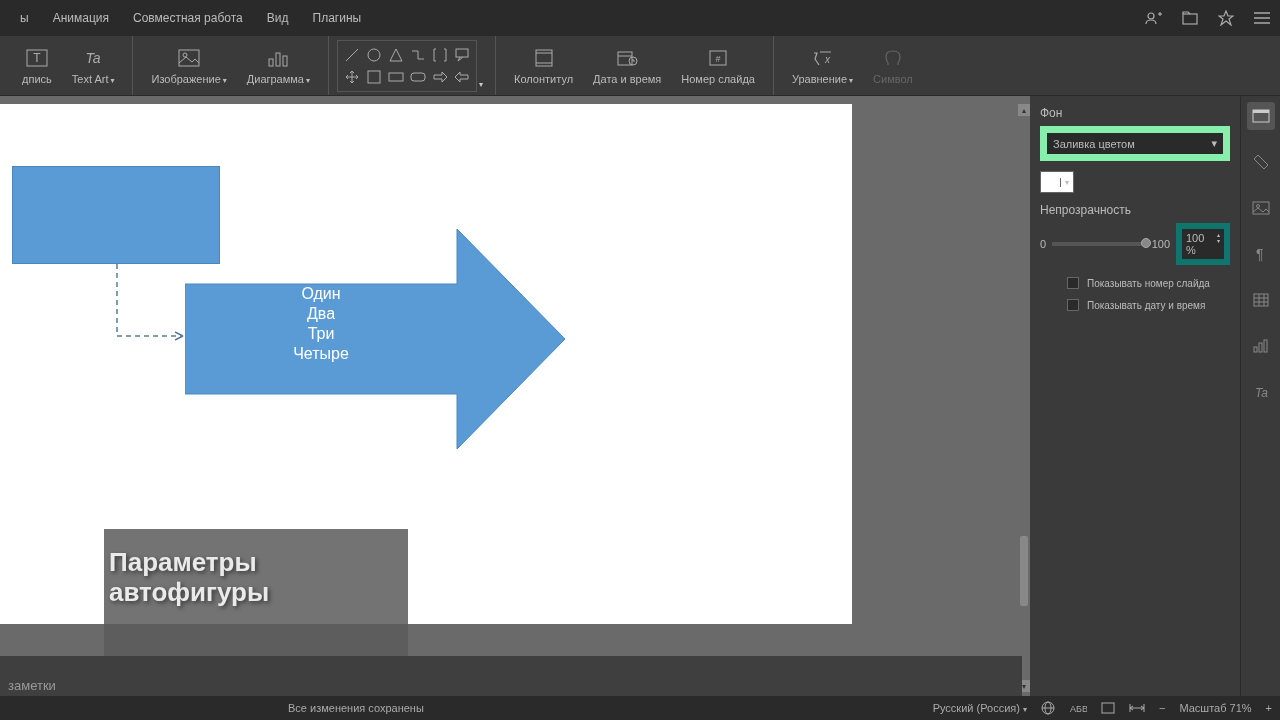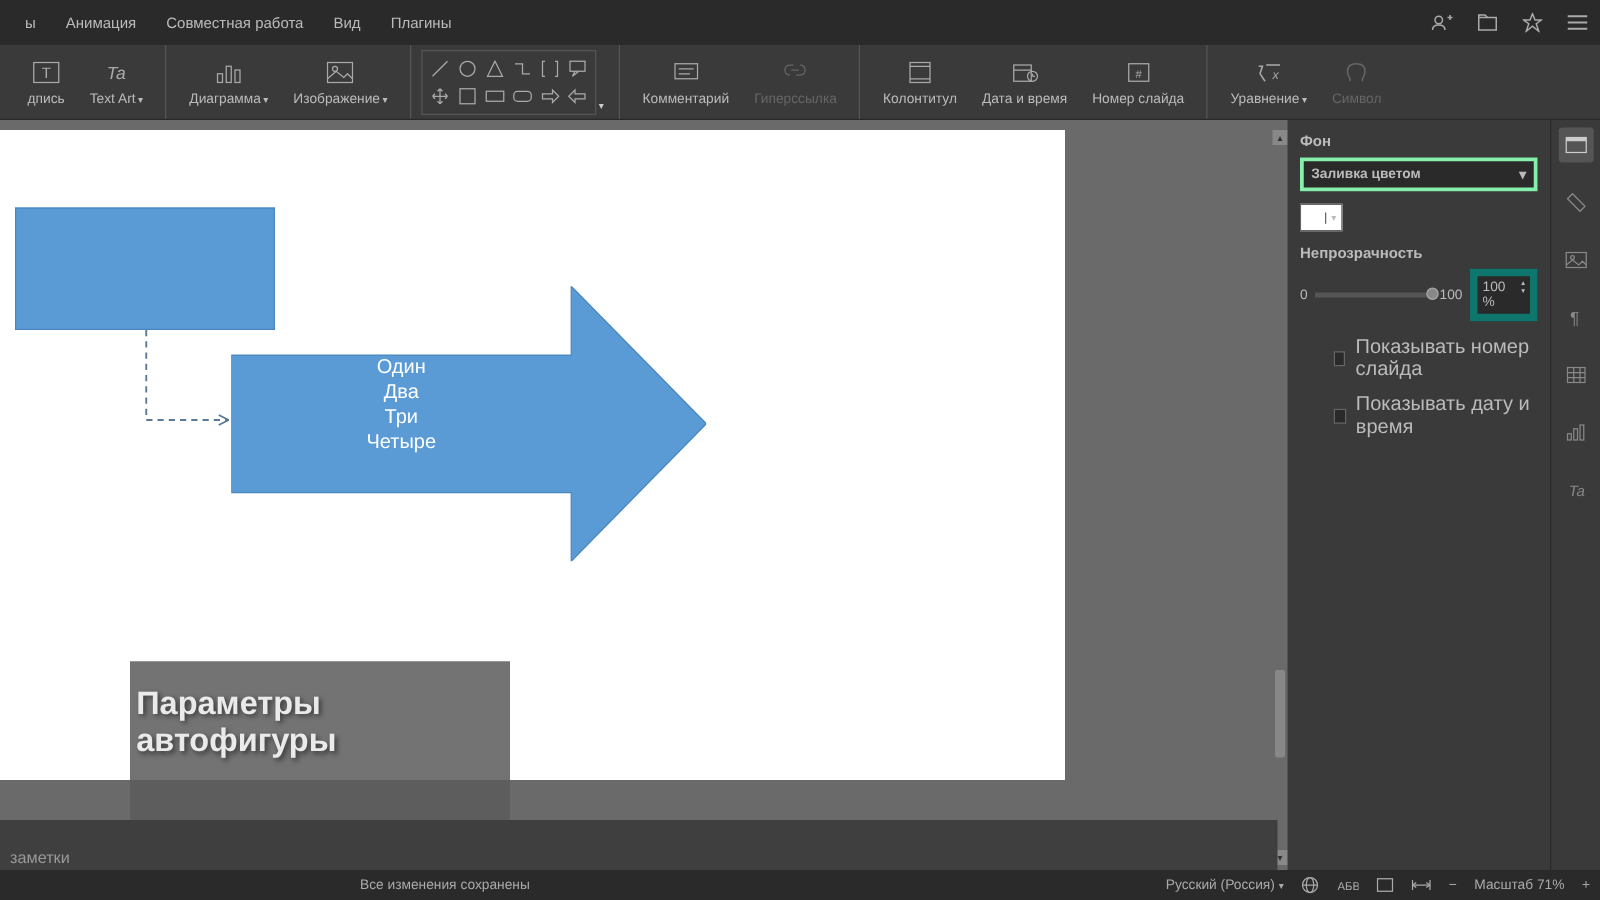--- a/index.html
+++ b/index.html
@@ -20,30 +20,30 @@
 .dropdown-arrow { font-size: 8px; margin-left: 2px; }
 
 .shapes-grid { display: grid; grid-template-columns: repeat(6, 20px); gap: 2px; padding: 4px; border: 1px solid #555; background: #3a3a3a; }
 .shape-cell { width: 20px; height: 20px; display: flex; align-items: center; justify-content: center; cursor: pointer; }
 
 .main-area { position: absolute; top: 96px; left: 0; right: 0; bottom: 20px; display: flex; }
 .canvas-area { flex: 1; background: #6a6a6a; position: relative; overflow: hidden; }
 .canvas { position: absolute; top: 8px; left: 0; width: 852px; height: 520px; background: #fff; }
 
 .right-panel { width: 210px; background: #3a3a3a; padding: 10px; font-size: 12px; color: #bbb; }
-.panel-label { font-weight: bold; margin-bottom: 6px; font-size: 12px; }
-.panel-select { width: 100%; background: #2a2a2a; border: 3px solid #86efac; color: #bbb; padding: 4px 6px; font-size: 11px; display: flex; justify-content: space-between; align-items: flex-start; cursor: pointer; margin-bottom: 10px; font-weight: bold; }
+.panel-label { font-weight: normal; margin-bottom: 6px; font-size: 12px; }
+.panel-select { width: 100%; background: #2a2a2a; border: 7px solid #86efac; color: #bbb; padding: 4px 6px; font-size: 11px; display: flex; justify-content: space-between; align-items: flex-end; cursor: pointer; margin-bottom: 10px; }
 .color-swatch { width: 34px; height: 22px; border: 1px solid #666; background: #fff; display: flex; align-items: center; cursor: pointer; margin-bottom: 10px; }
 .color-swatch-arrow { margin-left: auto; padding: 0 4px; font-size: 8px; border-left: 1px solid #666; }
 .slider-row { display: flex; align-items: center; gap: 6px; margin-bottom: 12px; }
 .slider { flex: 1; position: relative; height: 4px; background: #555; }
 .slider-thumb { position: absolute; right: -5px; top: -4px; width: 10px; height: 10px; border-radius: 50%; background: #888; border: 1px solid #aaa; }
 .slider-val { font-size: 11px; }
 .opacity-input { width: 54px; background: #2a2a2a; border: 6px solid #0f766e; color: #bbb; padding: 3px 4px; font-size: 11px; display: flex; justify-content: space-between; }
-.checkbox-row { display: flex; align-items: center; gap: 8px; margin-bottom: 10px; font-size: 16px; cursor: pointer; padding-left: 27px; }
+.checkbox-row { display: flex; align-items: center; gap: 8px; margin-bottom: 10px; font-size: 10px; cursor: pointer; padding-left: 27px; }
 .checkbox { width: 12px; height: 12px; border: 1px solid #666; background: #2a2a2a; }
 
 .side-tabs { width: 40px; background: #3a3a3a; border-left: 1px solid #2a2a2a; display: flex; flex-direction: column; align-items: center; padding-top: 6px; gap: 18px; }
 .side-tab { width: 28px; height: 28px; display: flex; align-items: center; justify-content: center; cursor: pointer; color: #888; }
 .side-tab.active { background: #555; border-radius: 3px; color: #ccc; }
 
 .scrollbar-v { position: absolute; right: 0; top: 8px; bottom: 8px; width: 12px; background: transparent; }
 .scroll-arrow { width: 12px; height: 12px; background: #888; font-size: 8px; display: flex; align-items: center; justify-content: center; color: #333; }
 .scroll-track { position: absolute; top: 12px; bottom: 12px; right: 0; width: 12px; }
 .scroll-thumb { position: absolute; width: 8px; right: 2px; background: #888; border-radius: 2px; }
@@ -124,37 +124,37 @@
             <text x="11" y="14" text-anchor="middle" fill="#aaa" font-size="14" font-style="italic">Ta</text>
           </svg>
         </div>
       <span><span>Text Art</span><span class="dropdown-arrow">▾</span></span>
     </div>
   </div>
   <div class="tool-group">
     <div class="tool-btn">
       <div class="tool-icon">
           <svg width="22" height="18">
+            <rect x="1" y="1" width="20" height="16" fill="none" stroke="#aaa"></rect>
+            <circle cx="7" cy="6" r="2" fill="none" stroke="#aaa"></circle>
+            <path d="M1 14 L8 8 L14 13 L17 10 L21 14" fill="none" stroke="#aaa"></path>
+          </svg>
+        </div>
+      <span><span>Изображение</span><span class="dropdown-arrow">▾</span></span>
+    </div>
+    <div class="tool-btn">
+      <div class="tool-icon">
+          <svg width="22" height="18">
             <rect x="2" y="10" width="4" height="7" fill="none" stroke="#aaa"></rect>
             <rect x="9" y="4" width="4" height="13" fill="none" stroke="#aaa"></rect>
             <rect x="16" y="7" width="4" height="10" fill="none" stroke="#aaa"></rect>
           </svg>
         </div>
       <span><span>Диаграмма</span><span class="dropdown-arrow">▾</span></span>
     </div>
-    <div class="tool-btn">
-      <div class="tool-icon">
-          <svg width="22" height="18">
-            <rect x="1" y="1" width="20" height="16" fill="none" stroke="#aaa"></rect>
-            <circle cx="7" cy="6" r="2" fill="none" stroke="#aaa"></circle>
-            <path d="M1 14 L8 8 L14 13 L17 10 L21 14" fill="none" stroke="#aaa"></path>
-          </svg>
-        </div>
-      <span><span>Изображение</span><span class="dropdown-arrow">▾</span></span>
-    </div>
   </div>
   <div class="tool-group">
     <div class="shapes-grid">
       <div class="shape-cell">
           <svg width="16" height="16">
             <line x1="2" y1="14" x2="14" y2="2" stroke="#aaa"></line>
           </svg>
         </div>
       <div class="shape-cell">
           <svg width="16" height="16">
@@ -207,40 +207,20 @@
             <path d="M2 6 L10 6 L10 3 L15 8 L10 13 L10 10 L2 10 Z" fill="none" stroke="#aaa"></path>
           </svg>
         </div>
       <div class="shape-cell">
           <svg width="16" height="16">
             <path d="M14 6 L6 6 L6 3 L1 8 L6 13 L6 10 L14 10 Z" fill="none" stroke="#aaa"></path>
           </svg>
         </div>
     </div>
     <span style="align-self:flex-end;padding:0 4px 6px 2px;font-size:8px;cursor:pointer">▾</span>
-  </div>
-  <div class="tool-group">
-    <div class="tool-btn">
-      <div class="tool-icon">
-          <svg width="22" height="18">
-            <rect x="2" y="2" width="18" height="12" fill="none" stroke="#aaa"></rect>
-            <line x1="5" y1="6" x2="17" y2="6" stroke="#aaa"></line>
-            <line x1="5" y1="10" x2="14" y2="10" stroke="#aaa"></line>
-          </svg>
-        </div>
-      <span>Комментарий</span>
-    </div>
-    <div class="tool-btn disabled">
-      <div class="tool-icon">
-          <svg width="22" height="18">
-            <path d="M7 11 Q3 11 3 7 Q3 3 7 3 L10 3 M15 3 Q19 3 19 7 Q19 11 15 11 L12 11 M8 7 L14 7" fill="none" stroke="#666"></path>
-          </svg>
-        </div>
-      <span>Гиперссылка</span>
-    </div>
   </div>
   <div class="tool-group">
     <div class="tool-btn">
       <div class="tool-icon">
           <svg width="22" height="18">
             <rect x="3" y="1" width="16" height="16" fill="none" stroke="#aaa"></rect>
             <line x1="3" y1="4" x2="19" y2="4" stroke="#aaa"></line>
             <line x1="3" y1="14" x2="19" y2="14" stroke="#aaa"></line>
           </svg>
         </div>

